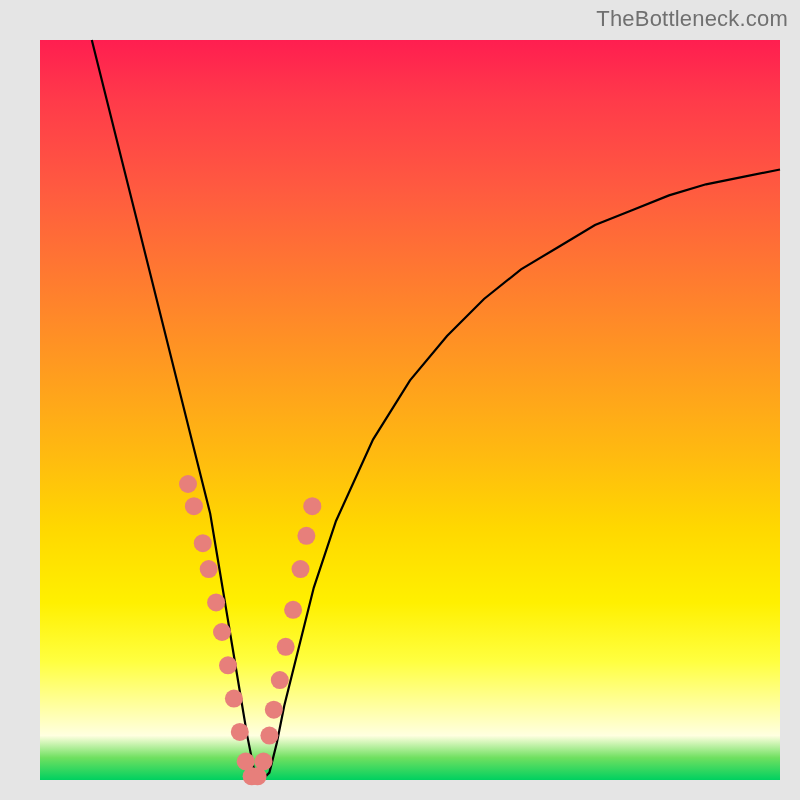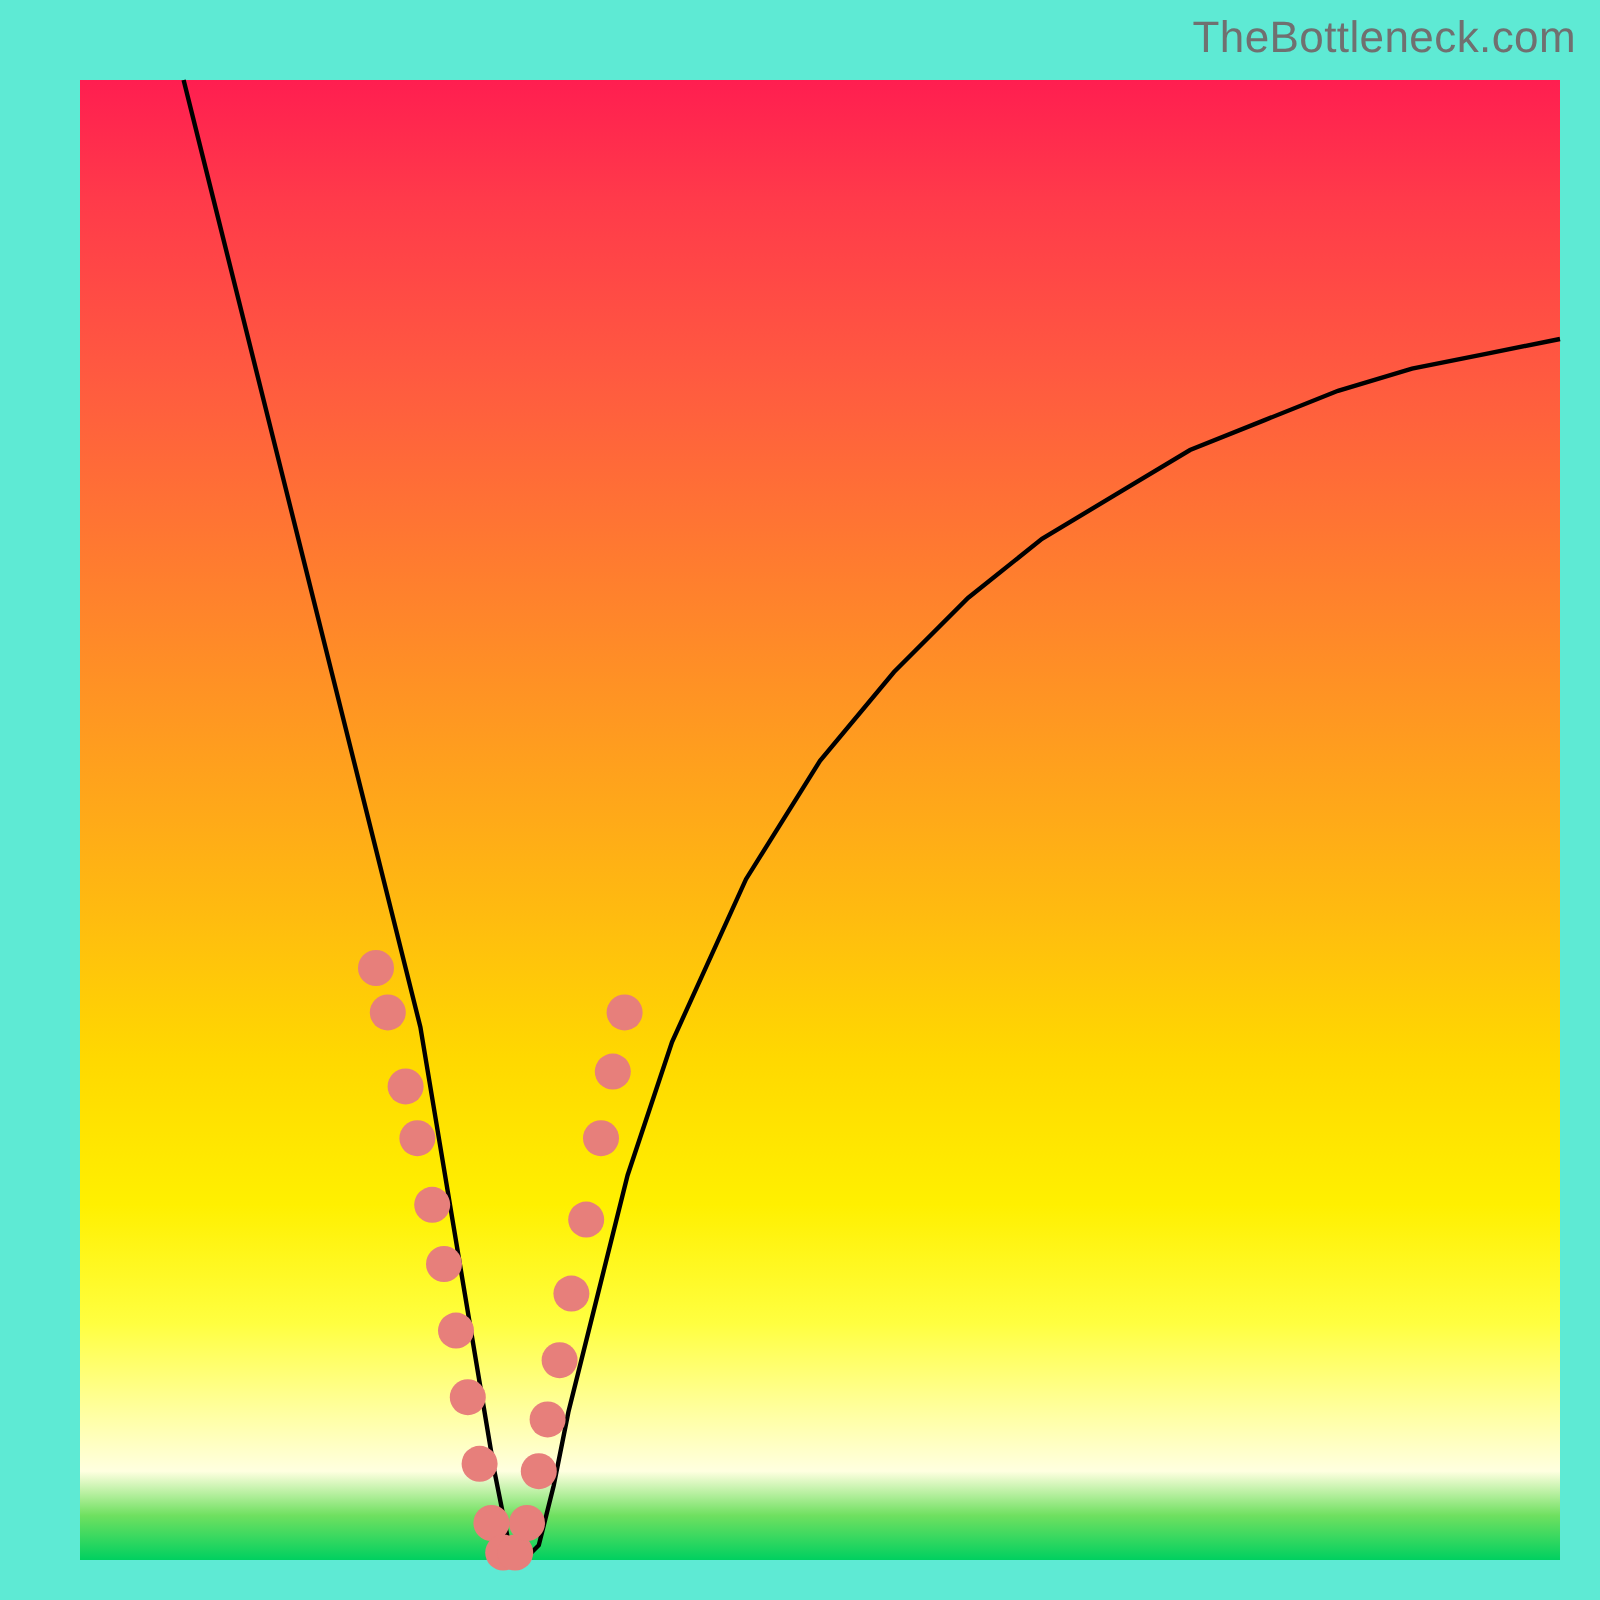--- a/index.html
+++ b/index.html
@@ -10,21 +10,21 @@
     overflow: hidden;
     background: #000;
     font-family: Arial, Helvetica, sans-serif;
   }
   .frame {
     position: absolute;
     left: 0;
     top: 0;
     width: 800px;
     height: 800px;
-    background: #5eead4;
+    background: #e5e5e5;
   }
   .plot {
     position: absolute;
     left: 40px;
     top: 40px;
     width: 740px;
     height: 740px;
     background: linear-gradient(to bottom,
       #ff1e50 0%,
       #ff3a4a 8%,

